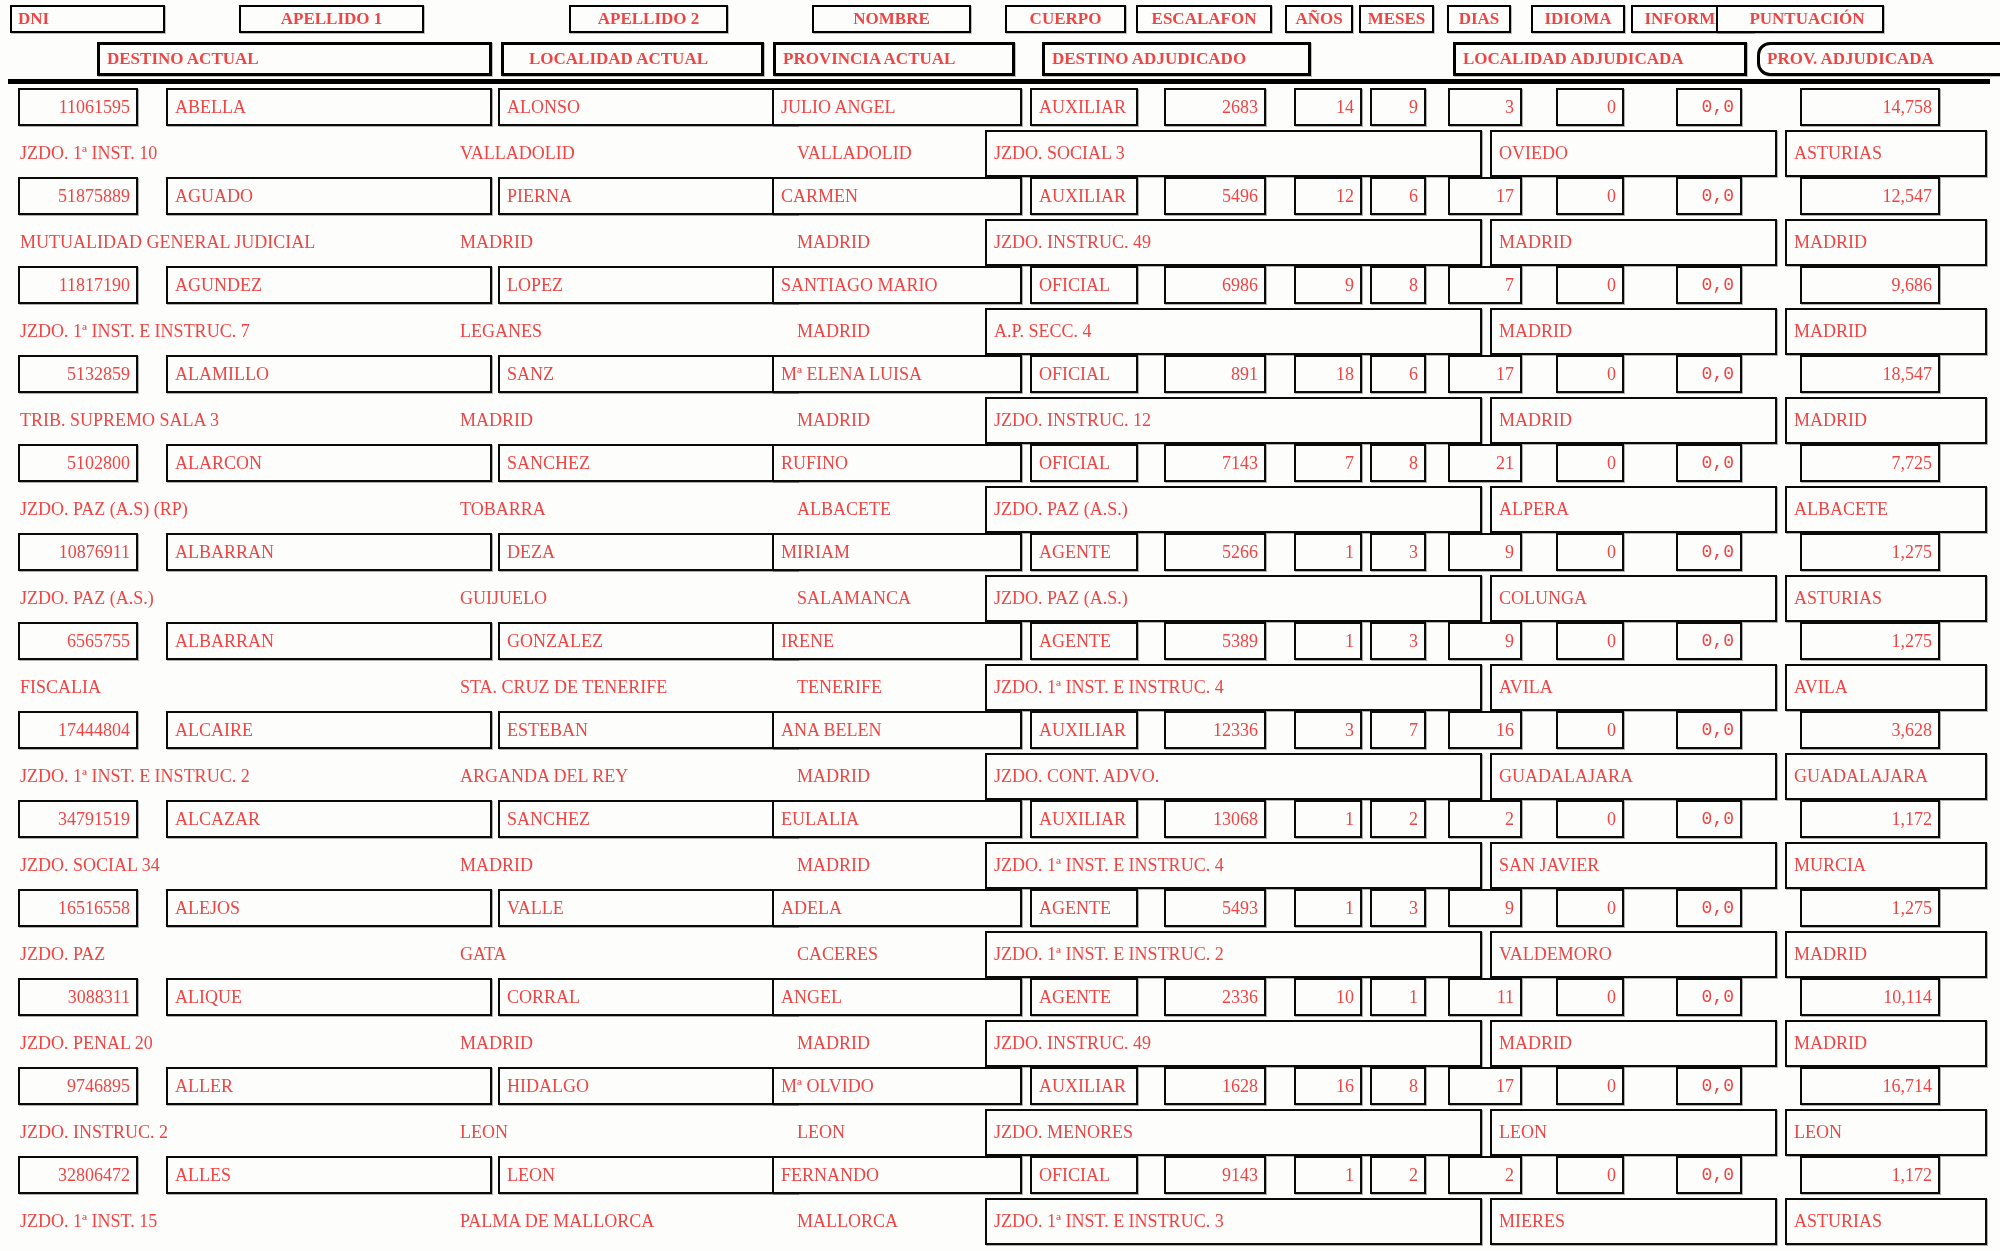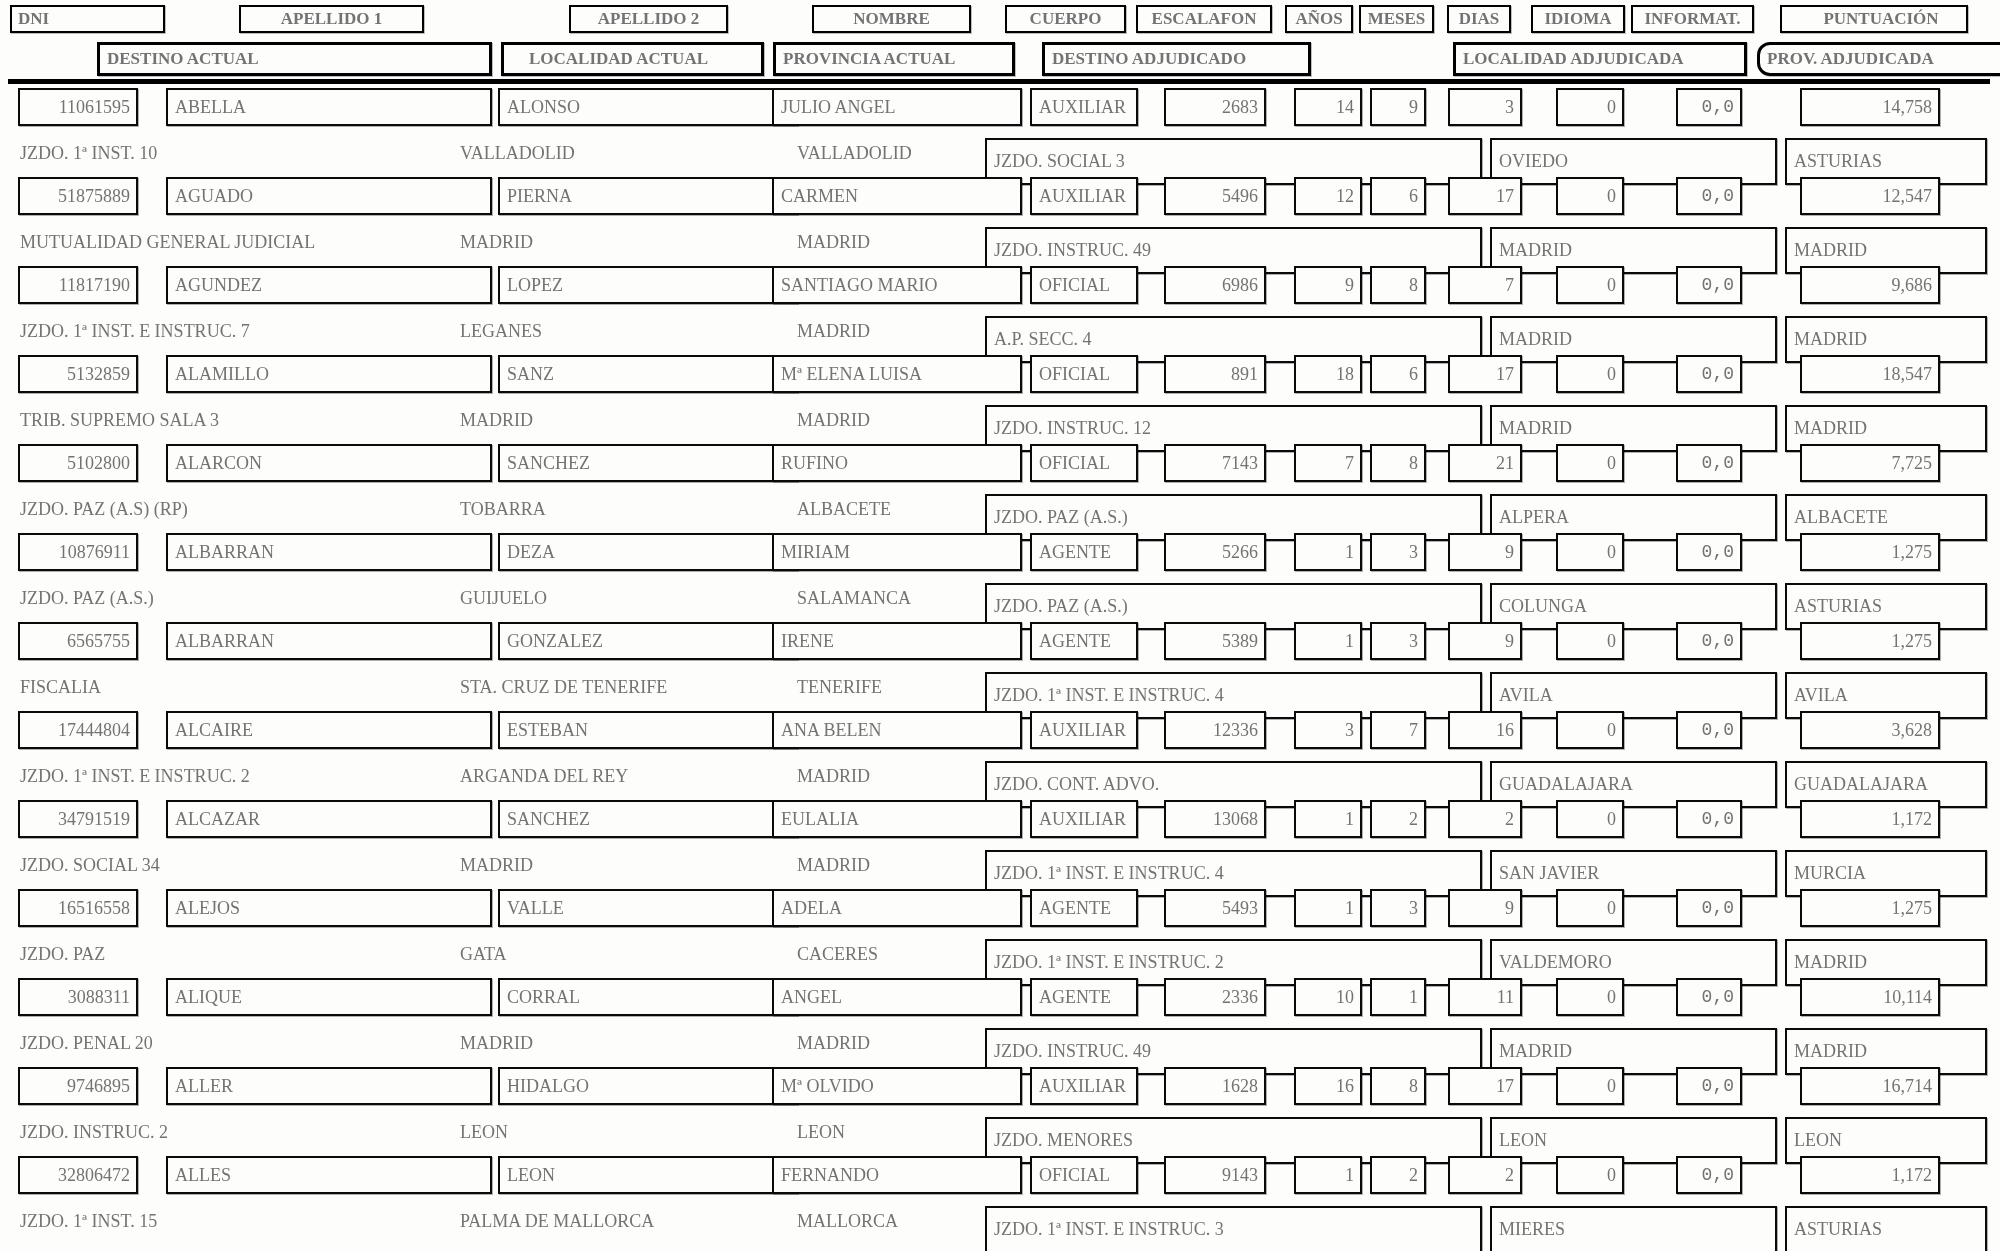--- a/index.html
+++ b/index.html
@@ -3,21 +3,21 @@
 <meta charset="utf-8">
 <style>
   * { box-sizing: border-box; margin: 0; padding: 0; }
   html, body { background: #e8e8e8; }
   .page {
     position: relative;
     width: 2000px;
     height: 1251px;
     background: #fdfdfc;
     font-family: "Liberation Serif", serif;
-    color: #737373;
+    color: #ef4444;
     overflow: hidden;
   }
   
   .hbox {
     position: absolute;
     top: 5px;
     height: 28px;
     border: 2px solid #000;
     background: #fdfdfc;
     font-weight: bold;
@@ -39,21 +39,21 @@
   .h-ap1  { left: 239px;  width: 185px; }
   .h-ap2  { left: 569px;  width: 159px; }
   .h-nom  { left: 812px;  width: 159px; }
   .h-cue  { left: 1005px; width: 121px; }
   .h-esc  { left: 1136px; width: 136px; }
   .h-ano  { left: 1285px; width: 68px;  }
   .h-mes  { left: 1359px; width: 75px;  }
   .h-dia  { left: 1447px; width: 64px;  }
   .h-idi  { left: 1531px; width: 94px;  }
   .h-inf  { left: 1631px; width: 123px; }
-  .h-pun  { left: 1780px; width: 188px; padding-left: 14px; }
+  .h-pun  { left: 1716px; width: 168px; padding-left: 14px; }
   .h-dact { left: 97px;   width: 395px; }
   .h-lact { left: 501px;  width: 263px; padding-left: 25px; }
   .h-pact { left: 773px;  width: 242px; }
   .h-dadj { left: 1042px; width: 269px; }
   .h-ladj { left: 1453px; width: 294px; }
   .h-padj { left: 1757px; width: 266px; border-radius: 13px; }
   .rule {
     position: absolute;
     left: 8px;
     width: 1982px;
@@ -91,21 +91,21 @@
   .f-pun { left: 1800px; width: 140px; }
   .plain {
     position: absolute;
     top: 57px;
     font-size: 18px;
     white-space: nowrap;
   }
   .f-dact { left: 20px; }
   .f-lact { left: 460px; }
   .f-pact { left: 797px; }
-  .bbox { top: 52px; height: 47px; text-align: right; }
+  .bbox { top: 44px; height: 47px; text-align: right; }
   .f-dadj { left: 985px;  width: 497px; }
   .f-ladj { left: 1490px; width: 287px; }
   .f-padj { left: 1785px; width: 202px; }
 </style>
 </head>
 <body>
 
 <div class="page">
 
   <div class="hbox h-dni">DNI</div>

